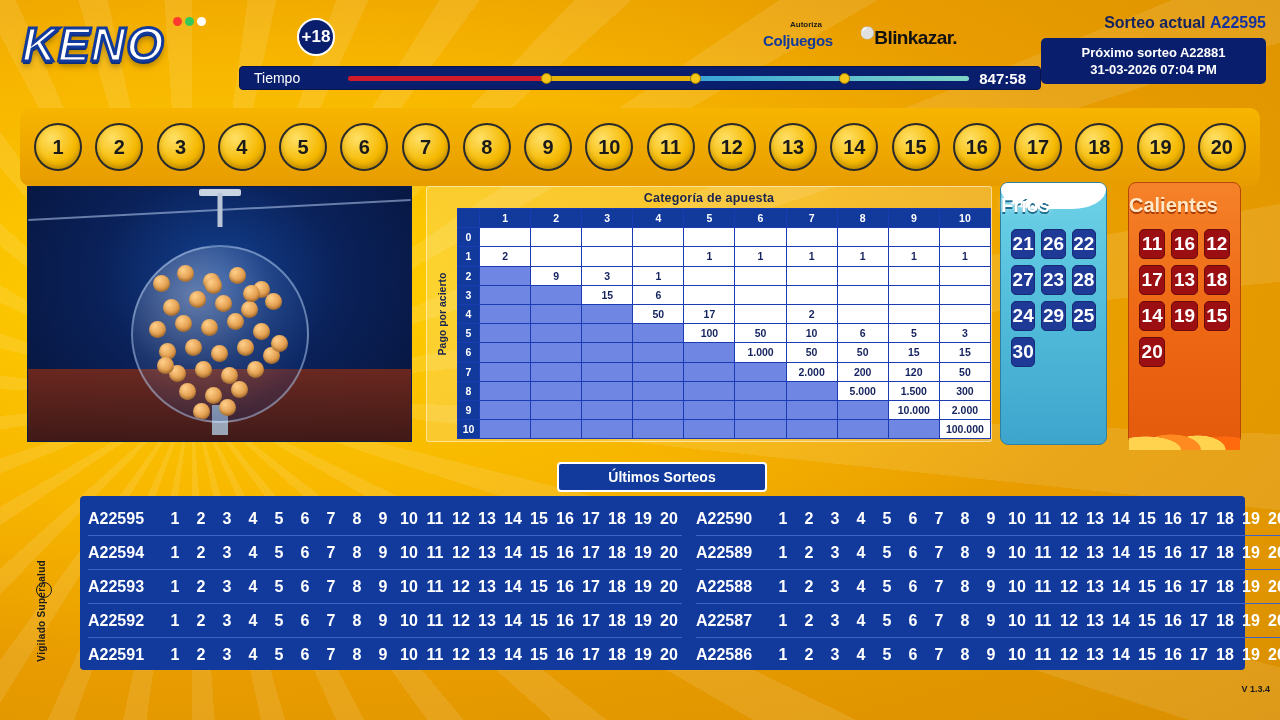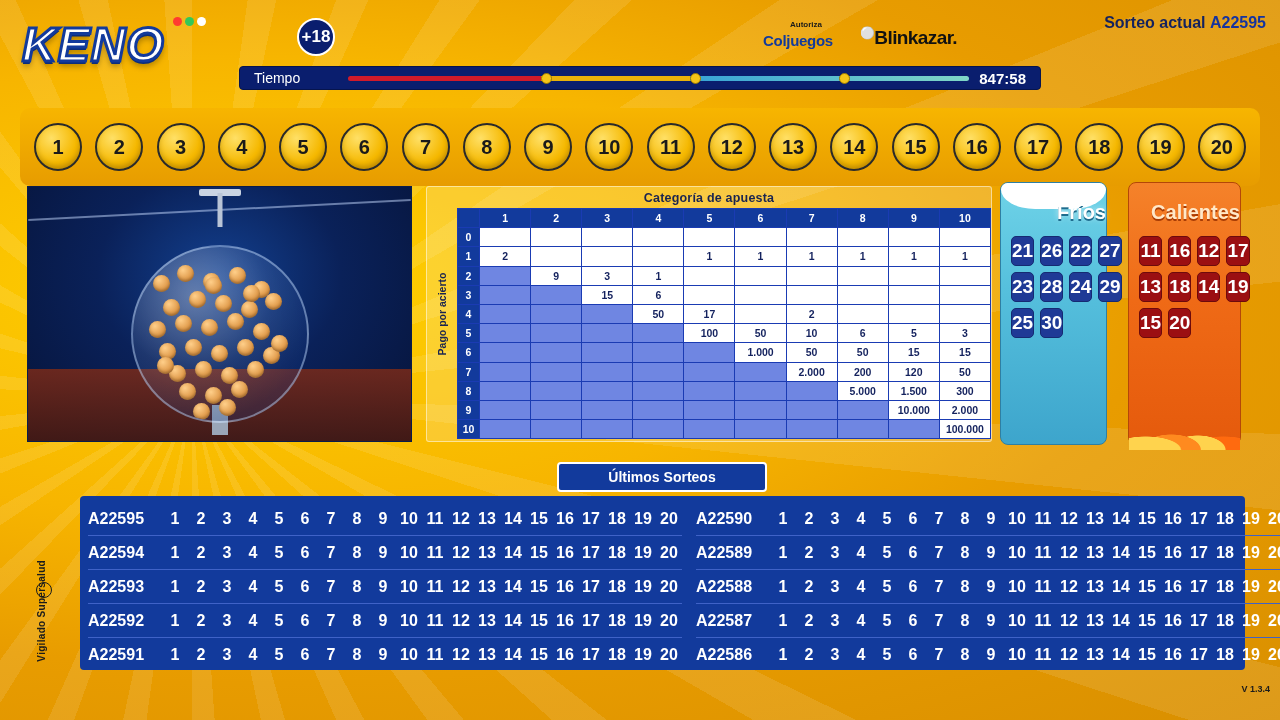--- a/index.html
+++ b/index.html
@@ -171,27 +171,27 @@
   .frios .snow{
     position:absolute; left:0; top:0; width:100%; height:26px;
     background:#fff; border-radius:8px 8px 40% 40%/8px 8px 24px 24px;
   }
   .calientes{
     position:absolute; left:1128px; top:182px; width:113px; height:263px;
     background:linear-gradient(180deg,#f5822a 0%, #ef6a16 45%, #e55a0c 100%);
     border-radius:8px; border:1px solid #b44708;
   }
   .coltitle{
-    position:relative; text-align:right; font-size:20px; font-weight:bold;
-    padding-top:18px; color:#fff;
+    position:relative; text-align:left; font-size:20px; font-weight:bold;
+    padding-top:11px; color:#fff;
   }
   .frios .coltitle{ color:#ffffff; text-shadow:0 2px 0 #1e6c8e, 0 0 6px rgba(255,255,255,.6);}
   .calientes .coltitle{ color:#ffe9c9; text-shadow:0 2px 0 #a83c05;}
   .numgrid{
-    display:grid; grid-template-columns:1fr 1fr 1fr 1fr; gap:6px 6px;
+    display:grid; grid-template-columns:1fr 1fr 1fr; gap:6px 6px;
     padding:12px 10px 12px;
   }
   .nbox{
     height:30px; border-radius:5px; display:flex;align-items:center;justify-content:center;
     font-size:19px; font-weight:bold; color:#fff;
   }
   .frios .nbox{ background:#1f3a96; border:1px solid #152a72;}
   .calientes .nbox{ background:#9b0f12; border:1px solid #6d0a0c;}
   .flames{
     position:absolute; left:0; bottom:-6px; width:100%; height:36px;
@@ -268,20 +268,25 @@
         <div class="pip" style="left:79%"></div>
       </div>
       <div class="time">847:58</div>
     </div>
 
     <div class="sorteo-actual">
       <span>Sorteo actual</span>
       <b>A22595</b>
     </div>
 
+    <div class="prox">
+      <div><span>Próximo sorteo</span>
+        <span>A22881</span></div>
+      <div>31-03-2026 07:04 PM</div>
+    </div>
   </div>
 
   <div class="strip" id="strip">
       <div class="ball">1</div>
       <div class="ball">2</div>
       <div class="ball">3</div>
       <div class="ball">4</div>
       <div class="ball">5</div>
       <div class="ball">6</div>
       <div class="ball">7</div>

